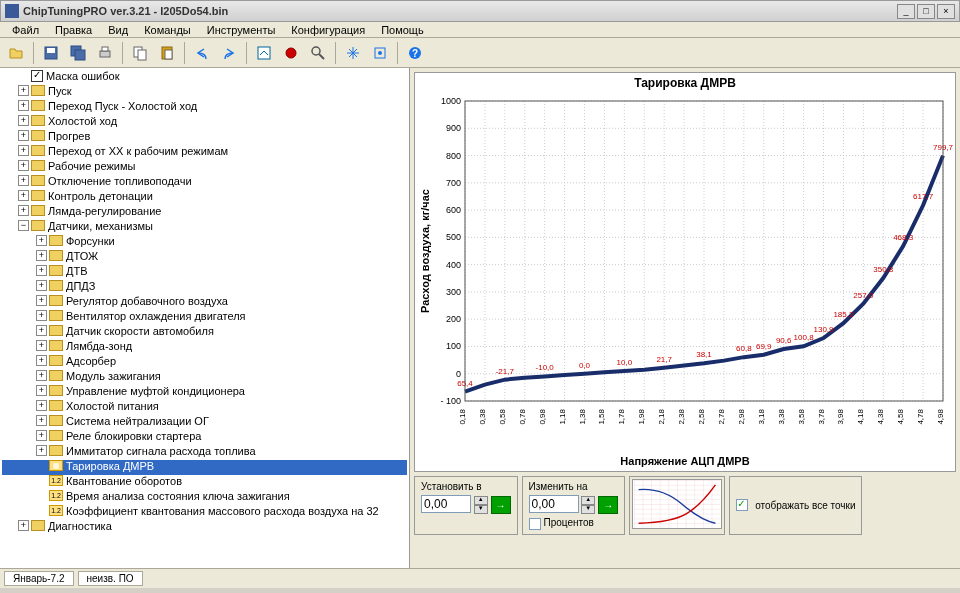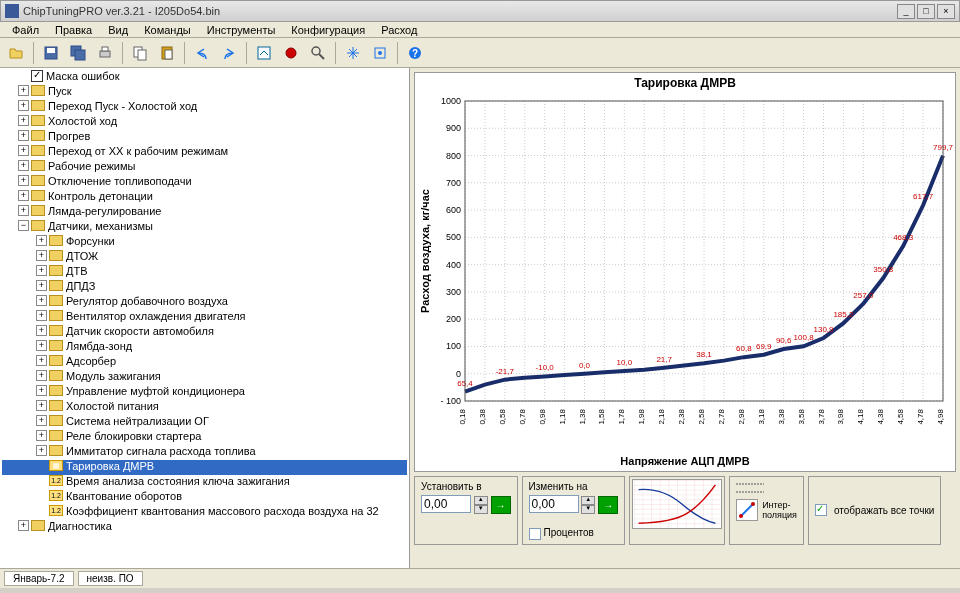--- a/index.html
+++ b/index.html
@@ -1,19 +1,19 @@
 <!DOCTYPE html>
 <html><head>
 <meta charset="utf-8">
 <style>
 * { box-sizing: border-box; margin: 0; padding: 0; }
 body { font-family: Tahoma, Arial, sans-serif; font-size: 11px; background: #d4d0c8; width: 960px; height: 593px; overflow: hidden; }
 .titlebar { height: 22px; background: linear-gradient(to bottom, #e8e8e8, #d0d0d0); border: 1px solid #999; display: flex; align-items: center; padding: 0 4px; }
 .titlebar-icon { width: 14px; height: 14px; background: #3a5998; margin-right: 4px; }
-.titlebar-text { flex: 1; font-weight: normal; color: #333; }
+.titlebar-text { flex: 1; font-weight: bold; color: #333; }
 .titlebar-btns { display: flex; gap: 2px; }
 .titlebar-btn { width: 18px; height: 15px; background: #e0e0e0; border: 1px solid #888; font-size: 9px; display: flex; align-items: center; justify-content: center; cursor: pointer; }
 .menubar { height: 16px; background: #ece9d8; display: flex; align-items: flex-start; padding: 0 4px; border-bottom: 1px solid #aca899; }
 .menubar span { padding: 2px 8px; cursor: pointer; }
 .toolbar { height: 30px; background: #ece9d8; display: flex; align-items: center; padding: 0 4px; gap: 3px; border-bottom: 1px solid #aca899; }
 .tb-btn { width: 24px; height: 24px; display: flex; align-items: center; justify-content: center; cursor: pointer; border: 1px solid transparent; }
 .tb-sep { width: 1px; height: 22px; background: #aca899; margin: 0 2px; }
 .main { display: flex; height: 500px; background: #fff; }
 .tree-panel { width: 410px; border-right: 1px solid #999; overflow: auto; background: #fff; padding: 2px; }
 .tree-item { display: flex; align-items: flex-start; height: 15px; padding: 0 2px; cursor: pointer; white-space: nowrap; }
@@ -52,21 +52,21 @@
   </div>
 </div>
 
 <div class="menubar">
   <span>Файл</span>
   <span>Правка</span>
   <span>Вид</span>
   <span>Команды</span>
   <span>Инструменты</span>
   <span>Конфигурация</span>
-  <span>Расход</span>
+  <span>Помощь</span>
 </div>
 
 <div class="toolbar">
   <div class="tb-btn">
       <svg width="16" height="16">
         <path d="M2 4h5l1 2h6v7H2z" fill="#f0d060" stroke="#b89020"></path>
       </svg>
     </div>
   <div class="tb-sep"></div>
   <div class="tb-btn">
@@ -288,26 +288,26 @@
       </div>
     <div class="tree-item selected" style="padding-left:34px">
         <span class="tree-noexp"></span>
         <span class="item-icon">▦</span>
         <span>Тарировка ДМРВ</span>
       </div>
     <div id="param-items">
         <div class="tree-item" style="padding-left:34px">
           <span class="tree-noexp"></span>
           <span class="item-icon">1.2</span>
-          <span>Время анализа состояния ключа зажигания</span>
+          <span>Квантование оборотов</span>
         </div>
         <div class="tree-item" style="padding-left:34px">
           <span class="tree-noexp"></span>
           <span class="item-icon">1.2</span>
-          <span>Квантование оборотов</span>
+          <span>Время анализа состояния ключа зажигания</span>
         </div>
         <div class="tree-item" style="padding-left:34px">
           <span class="tree-noexp"></span>
           <span class="item-icon">1.2</span>
           <span>Коэффициент квантования массового расхода воздуха на 32</span>
         </div>
       </div>
     <div class="tree-item" style="padding-left:16px">
         <span class="tree-exp">+</span>
         <span class="folder-icon"></span>
@@ -432,53 +432,34 @@
       <div class="ctl-group">
         <div>Изменить на</div>
         <div style="margin-top:3px">
           <input class="ctl-input" value="0,00" style="">
           <span class="spin-btns">
               <span class="spin-btn">▲</span>
               <span class="spin-btn">▼</span>
             </span>
           <span class="ctl-btn">→</span>
         </div>
-        <div style="margin-top:13px"><span class="chk"></span><span>Процентов</span></div>
+        <div style="margin-top:3px"><span class="chk"></span><span>Процентов</span></div>
       </div>
       <div class="ctl-group" style="padding:2px">
         <svg class="mini-chart" viewBox="0 0 90 50">
           <defs>
               <pattern id="g1" width="9" height="5" patternUnits="userSpaceOnUse">
                 <path d="M9 0H0V5" fill="none" stroke="#e8b8b8" stroke-width="0.5"></path>
               </pattern>
             </defs>
           <rect width="90" height="50" fill="url(#g1)"></rect>
           <path d="M5 10 Q 30 8 50 25 T 85 45" fill="none" stroke="#1a3d9c" stroke-width="1.5"></path>
           <path d="M5 45 Q 40 44 55 35 T 85 5" fill="none" stroke="#c00" stroke-width="1.5"></path>
         </svg>
       </div>
-      <div class="ctl-group">
-        <div style="display:flex;gap:4px;margin-bottom:4px;align-items:center">
-            <svg width="28" height="14">
-              <line x1="0" y1="3" x2="28" y2="3" stroke="#555" stroke-dasharray="2 1"></line>
-              <line x1="0" y1="11" x2="28" y2="11" stroke="#555" stroke-dasharray="2 1"></line>
-            </svg>
-          </div>
-        <div style="display:flex;gap:4px;align-items:center">
-          <span style="width:22px;height:22px;border:1px solid #999;display:inline-flex;align-items:center;justify-content:center;background:#fff">
-              <svg width="16" height="16">
-                <path d="M2 14 L14 2" stroke="#1a73e8" stroke-width="2"></path>
-                <circle cx="2" cy="14" r="2" fill="#c00"></circle>
-                <circle cx="14" cy="2" r="2" fill="#c00"></circle>
-              </svg>
-            </span>
-          <span style="white-space:pre-line;font-size:9px;line-height:10px">Интер-
-поляция</span>
-        </div>
-      </div>
       <div class="ctl-group" style="display:flex;align-items:center;gap:4px">
         <span class="chk on"></span>
         <span>отображать все точки</span>
       </div>
     </div>
   </div>
 </div>
 
 <div class="statusbar">
   <span>Январь-7.2</span>

